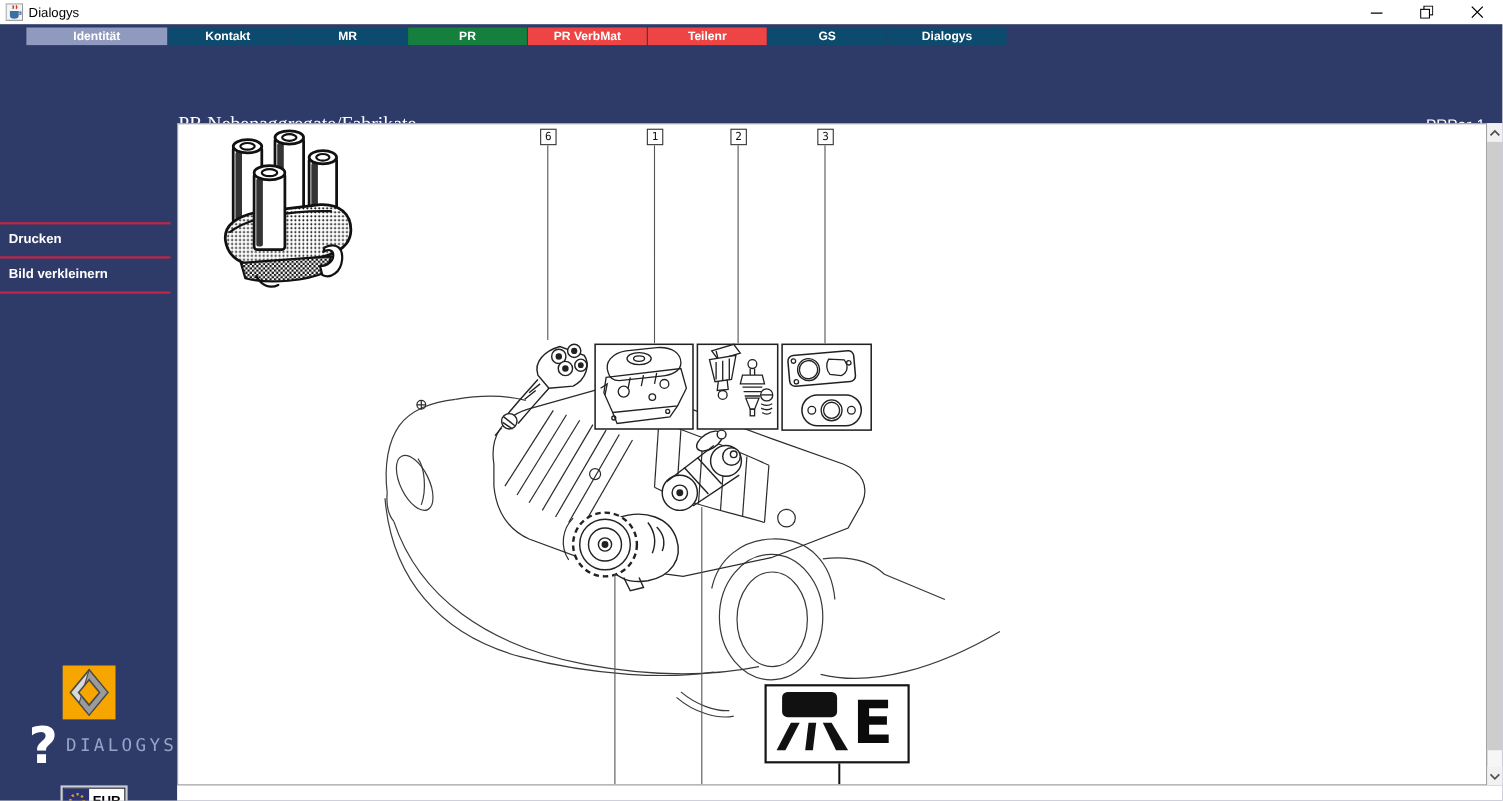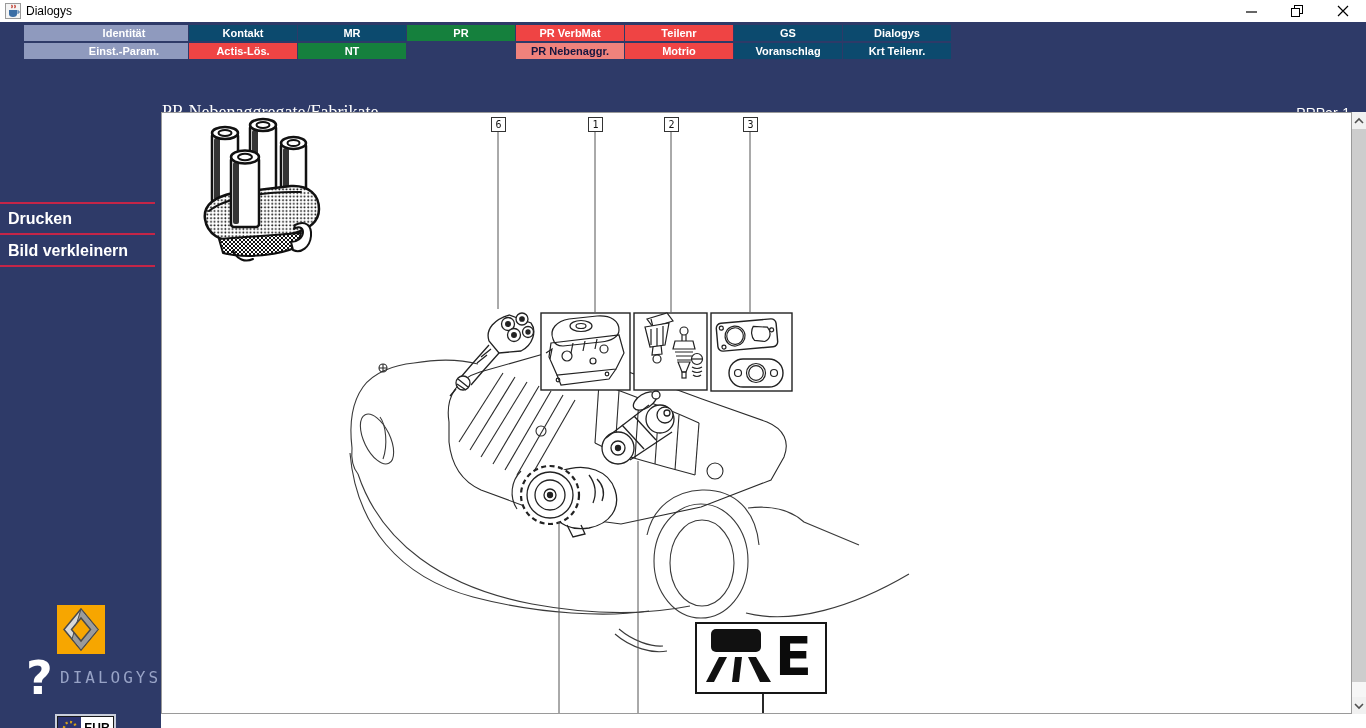--- a/index.html
+++ b/index.html
@@ -15,32 +15,32 @@
 
   
   .navy-bg{position:absolute;left:0;top:22px;width:1366px;height:706px;background:#2e3a68;}
 
   
   .tabrow{position:absolute;left:24px;display:flex;}
   .tabrow.r1{top:3px;}
   .tabrow.r2{top:21px;}
   .tab{height:16px;line-height:16px;text-align:center;color:#fff;font-weight:bold;
        font-size:11px;margin-right:1px;white-space:nowrap;overflow:hidden;}
-  .cw1{width:128px;padding-left:36px;} .cw{width:108px;}
+  .cw1{width:128px;} .cw{width:108px;}
   .t-light{background:#8f9abe;}
   .t-med{background:#ef4444;}
   .t-med2{background:#15803d;}
   .t-dark{background:#0c4a6e;}
   .t-active{background:#f0827c;color:#16163f;}
   .t-empty{background:transparent;}
 
   
   .sidebar{position:absolute;left:0;top:60px;width:161px;height:668px;}
   .red-line{position:absolute;left:0;width:155px;height:2px;background:#c42547;}
-  .side-btn{position:absolute;left:8px;color:#fff;font-weight:bold;font-size:16px;cursor:default;}
+  .side-btn{position:absolute;left:8px;color:#fff;font-weight:bold;font-size:12px;cursor:default;}
   .renault-logo{position:absolute;left:57px;top:523px;width:48px;height:49px;background:#f7a600;}
   .brand-q{position:absolute;left:26px;top:570px;width:34px;height:52px;color:#fff;
            font-family:"DejaVu Sans",sans-serif;font-weight:900;font-size:46px;line-height:52px;}
   .brand-name{position:absolute;left:60px;top:586px;color:#98a3c6;font-family:"DejaVu Sans Mono",monospace;
               font-size:16px;letter-spacing:3px;}
   .eur-btn{position:absolute;left:57px;top:634px;width:55px;height:22px;background:#fff;
            border:1px solid #1a1a1a;box-shadow:0 0 0 2px #c9cedb;display:flex;align-items:stretch;cursor:default;}
   .eu-flag{width:23px;background:#2b3370;display:flex;align-items:center;justify-content:center;}
   .eur-text{flex:1;text-align:center;font-weight:bold;font-size:12px;line-height:22px;color:#000;}
 
@@ -103,30 +103,20 @@
 
   <div class="tabrow r1">
     <div class="tab cw1 t-light">Identität</div>
     <div class="tab cw  t-dark">Kontakt</div>
     <div class="tab cw  t-dark">MR</div>
     <div class="tab cw  t-med2">PR</div>
     <div class="tab cw  t-med">PR VerbMat</div>
     <div class="tab cw  t-med">Teilenr</div>
     <div class="tab cw  t-dark">GS</div>
     <div class="tab cw  t-dark">Dialogys</div>
-  </div>
-  <div class="tabrow r2">
-    <div class="tab cw1 t-light">Einst.-Param.</div>
-    <div class="tab cw  t-med">Actis-Lös.</div>
-    <div class="tab cw  t-med2">NT</div>
-    <div class="tab cw  t-empty"></div>
-    <div class="tab cw  t-active">PR Nebenaggr.</div>
-    <div class="tab cw  t-med">Motrio</div>
-    <div class="tab cw  t-dark">Voranschlag</div>
-    <div class="tab cw  t-dark">Krt Teilenr.</div>
   </div>
 
   <div class="sidebar">
     <div class="red-line" style="top:120px;"></div>
     <div class="side-btn" style="top:128px;">Drucken</div>
     <div class="red-line" style="top:151px;"></div>
     <div class="side-btn" style="top:160px;">Bild verkleinern</div>
     <div class="red-line" style="top:183px;"></div>
 
     <div class="renault-logo">

